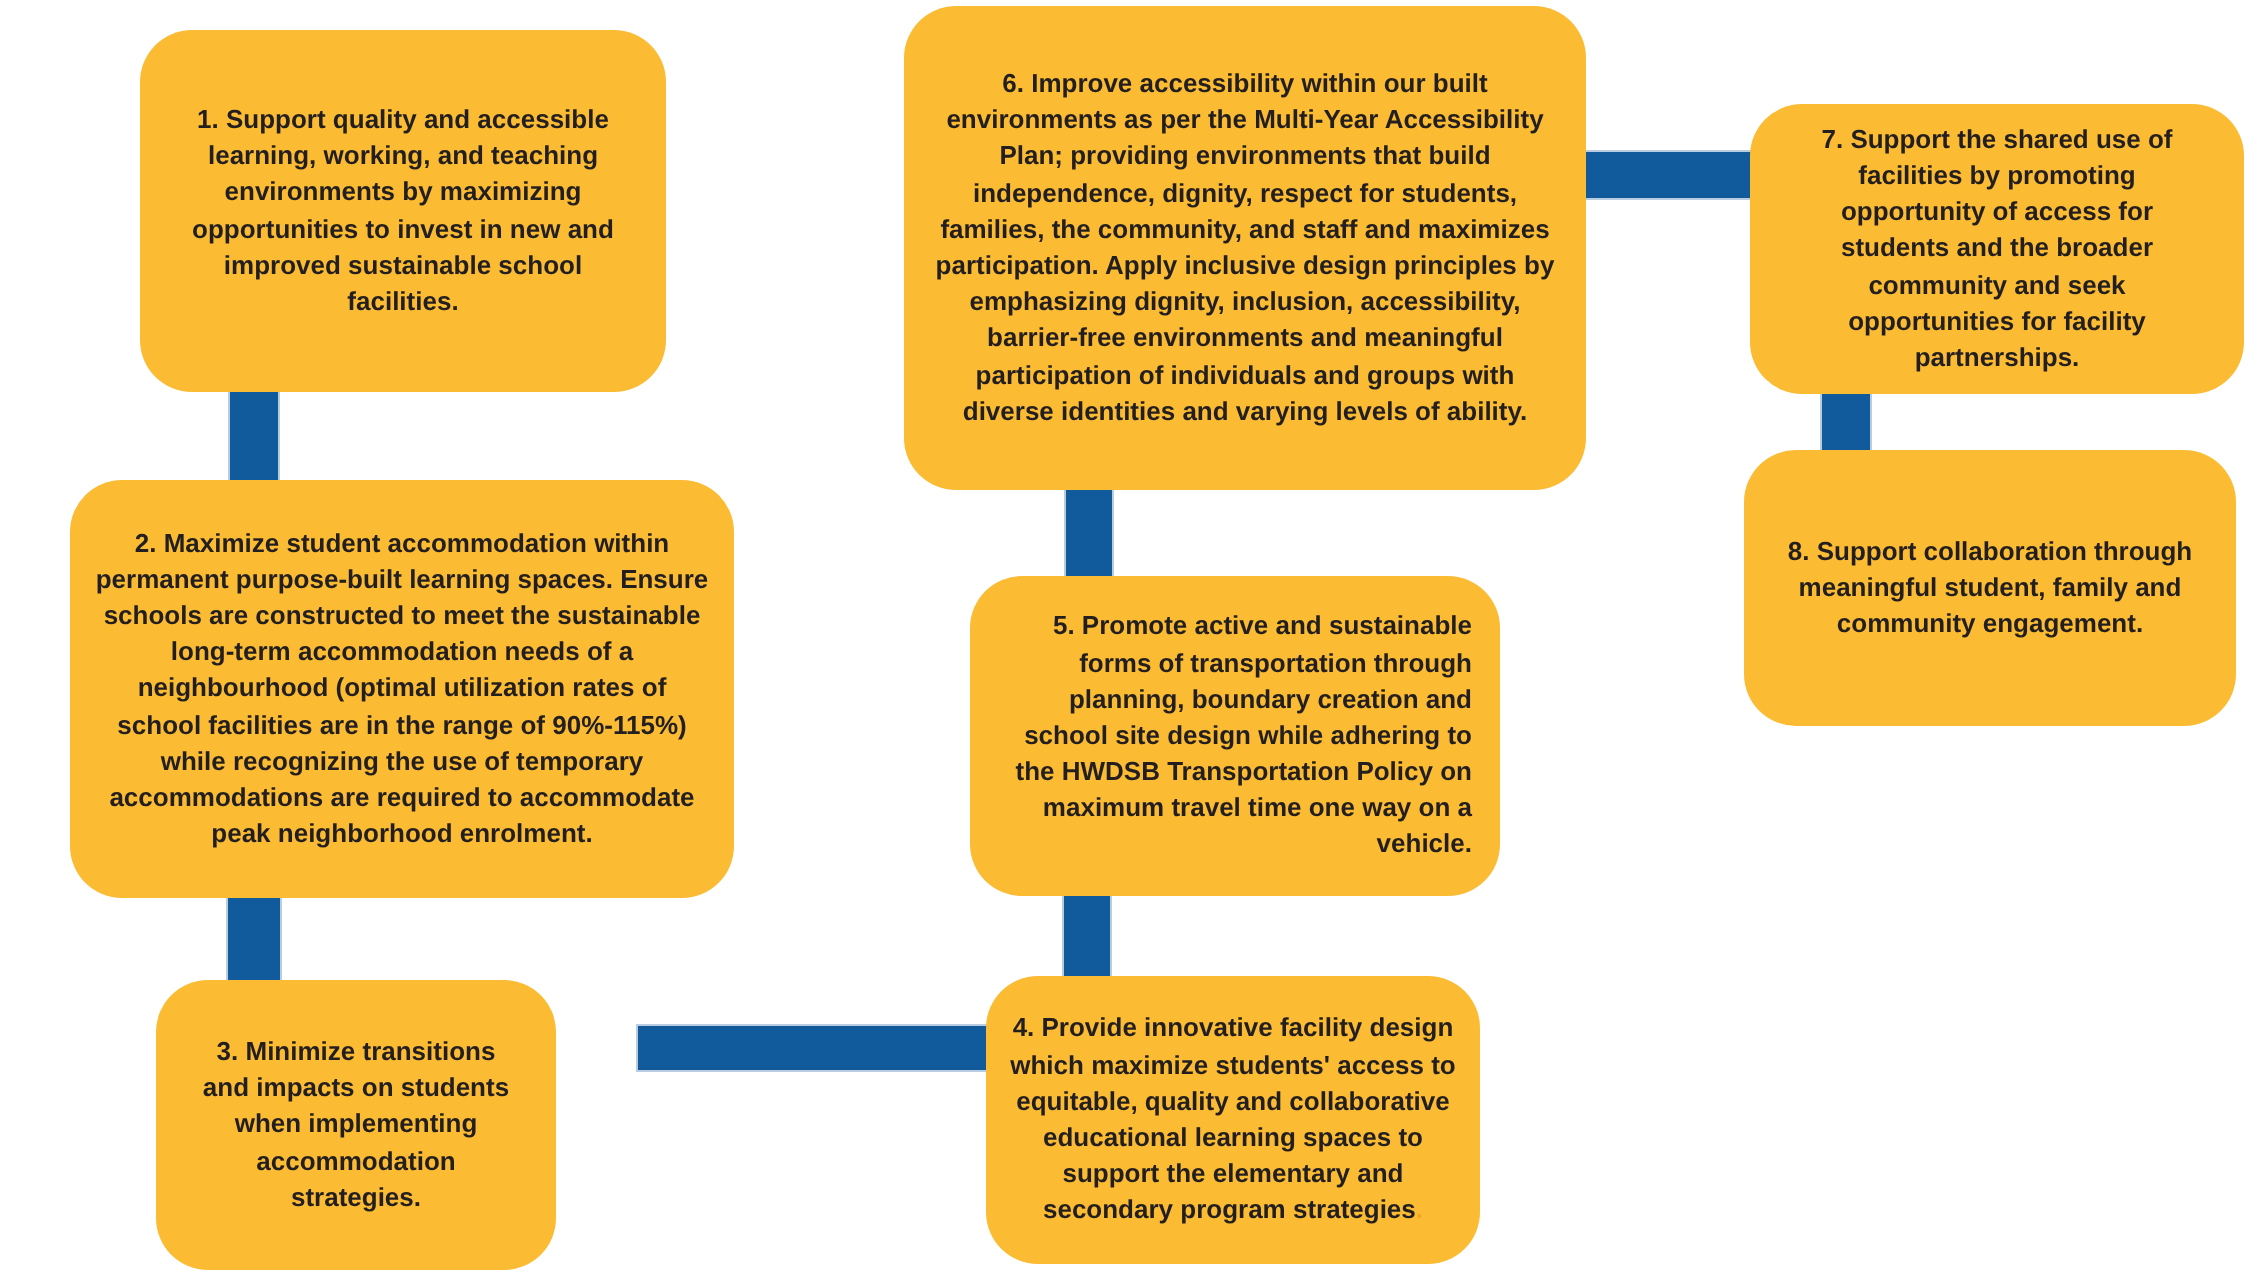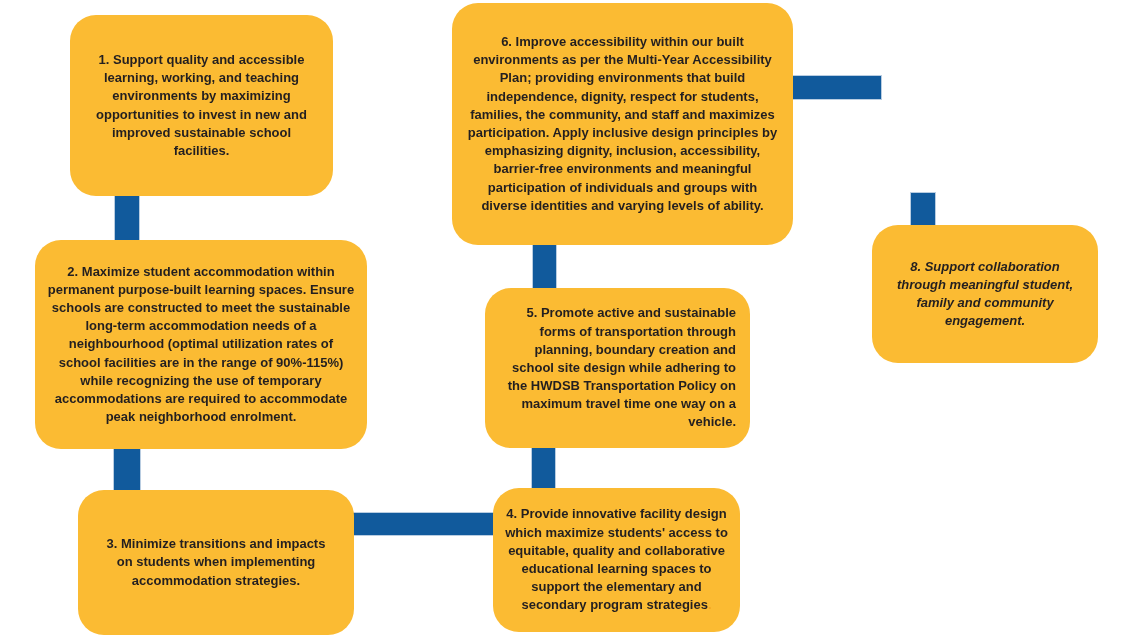--- a/index.html
+++ b/index.html
@@ -37,26 +37,26 @@
     color: #231F20;
     font-weight: 700;
     font-size: 13px;
     line-height: 1.4;
   }
   .period-accent { color: #F5A623; }
 
   
   .b1 { left: 70px;  top: 15px;  width: 263px; height: 181px; padding: 0 14px; }
   .b2 { left: 35px;  top: 240px; width: 332px; height: 209px; padding: 15px 12px; }
-  .b3 { left: 78px;  top: 490px; width: 276px; height: 145px; padding: 0 20px; }
+  .b3 { left: 78px;  top: 490px; width: 200px; height: 145px; padding: 0 20px; }
   .b4 { left: 493px; top: 488px; width: 247px; height: 144px; padding: 0 12px; text-align: center; }
   .b5 { left: 485px; top: 288px; width: 265px; height: 160px; padding: 0 14px; text-align: right; }
   .b6 { left: 452px; top: 3px;   width: 341px; height: 242px; padding: 0 14px; }
   .b7 { left: 875px; top: 52px;  width: 247px; height: 145px; padding: 0 20px; }
-  .b8 { left: 872px; top: 225px; width: 226px; height: 138px; padding: 0 16px; font-style: italic; }
+  .b8 { left: 872px; top: 225px; width: 246px; height: 138px; padding: 0 16px; }
 
   
   .c1 { left: 114px; top: 190px; width: 24px;  height: 56px; }
   .c2 { left: 113px; top: 442px; width: 26px;  height: 54px; }
   .c3 { left: 318px; top: 512px; width: 180px; height: 22px; }
   .c4 { left: 531px; top: 442px; width: 23px;  height: 52px; }
   .c5 { left: 532px; top: 240px; width: 23px;  height: 52px; }
   .c6 { left: 786px; top: 75px;  width: 94px;  height: 23px; }
   .c7 { left: 910px; top: 192px; width: 24px;  height: 38px; }
 </style>
@@ -90,18 +90,21 @@
   </div>
 
   <div class="box b5">
     <p class="box-text">5. Promote active and sustainable forms of transportation through planning, boundary creation and school site design while adhering to the HWDSB Transportation Policy on maximum travel time one way on a vehicle.</p>
   </div>
 
   <div class="box b6">
     <p class="box-text">6. Improve accessibility within our built environments as per the Multi-Year Accessibility Plan; providing environments that build independence, dignity, respect for students, families, the community, and staff and maximizes participation. Apply inclusive design principles by emphasizing dignity, inclusion, accessibility, barrier-free environments and meaningful participation of individuals and groups with diverse identities and varying levels of ability.</p>
   </div>
 
+  <div class="box b7">
+    <p class="box-text">7. Support the shared use of facilities by promoting opportunity of access for students and the broader community and seek opportunities for facility partnerships.</p>
+  </div>
 
   <div class="box b8">
     <p class="box-text">8. Support collaboration through meaningful student, family and community engagement.</p>
   </div>
 
 </div>
 
 </body></html>

